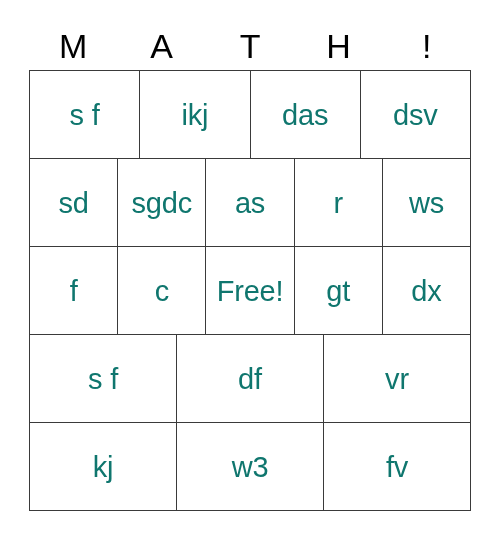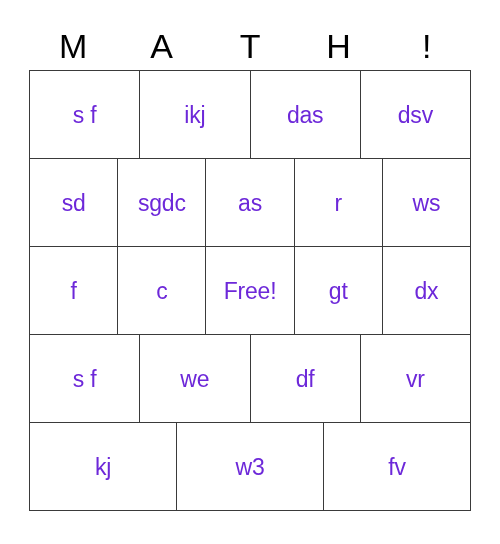--- a/index.html
+++ b/index.html
@@ -51,23 +51,23 @@
     height: 88px;
     box-sizing: border-box;
     border-right: 1px solid #3a3a3a;
     border-bottom: 1px solid #3a3a3a;
     display: flex;
     align-items: center;
     justify-content: center;
     overflow: hidden;
   }
   .cell-text {
-    font-size: 23px;
+    font-size: 29px;
     line-height: 30px;
-    color: #6d28d9;
+    color: #0f766e;
     text-align: center;
     white-space: nowrap;
     letter-spacing: -0.2px;
   }
 </style>
 </head>
 <body>
 
 <div id="bingo-card">
 
@@ -130,23 +130,20 @@
       <div class="grid-cell">
           <span class="cell-text">dx</span>
         </div>
     </div>
 
     <div class="grid-row">
       <div class="grid-cell">
           <span class="cell-text">s f</span>
         </div>
       <div class="grid-cell">
-          <span class="cell-text">we</span>
-        </div>
-      <div class="grid-cell">
           <span class="cell-text">df</span>
         </div>
       <div class="grid-cell">
           <span class="cell-text">vr</span>
         </div>
     </div>
 
     <div class="grid-row">
       <div class="grid-cell">
           <span class="cell-text">kj</span>

